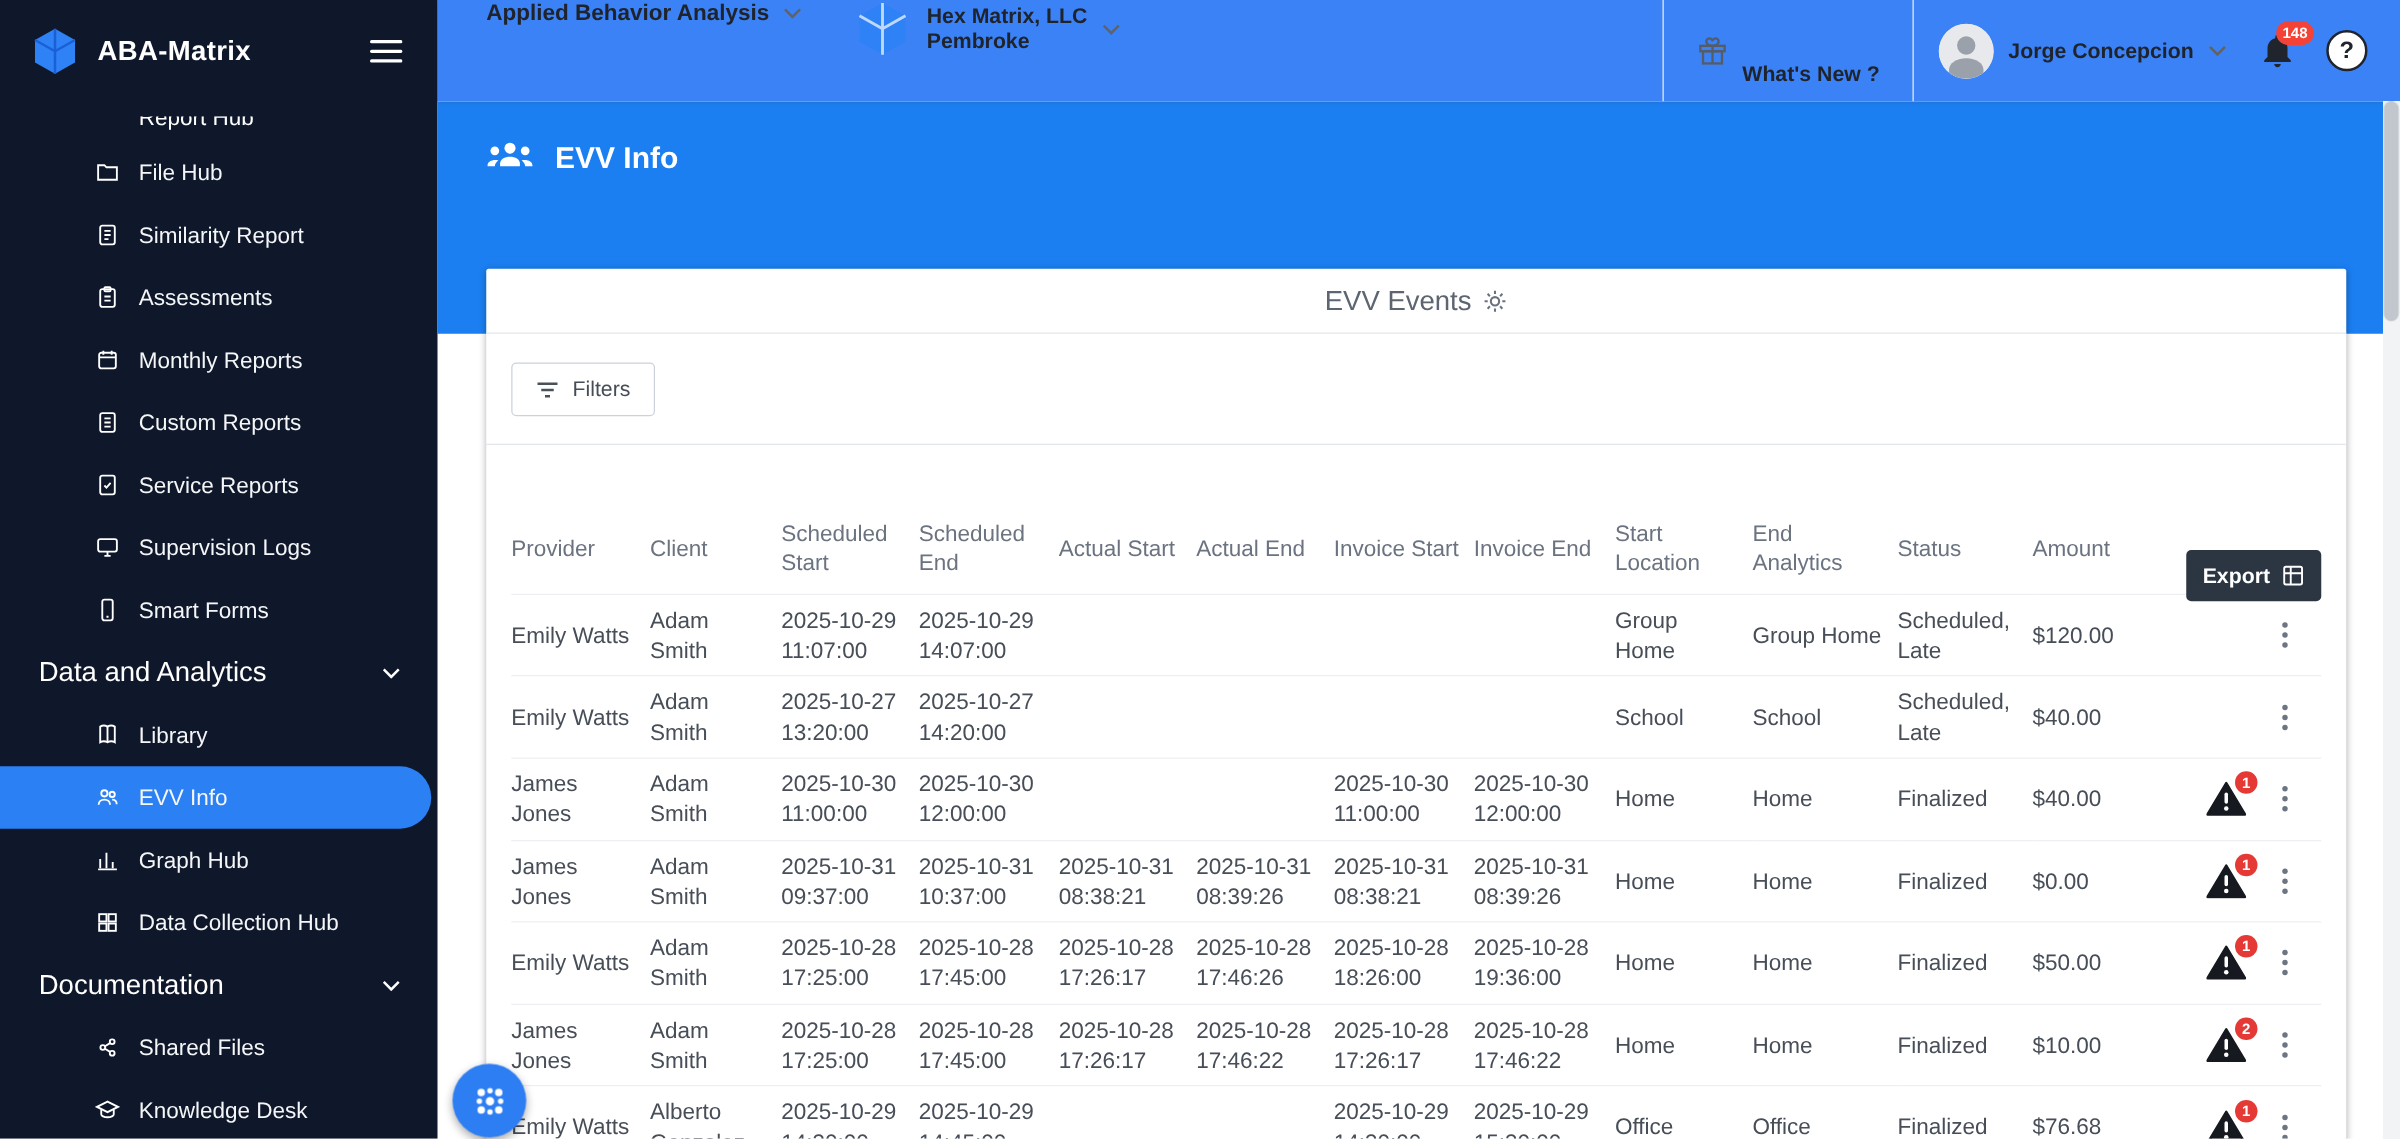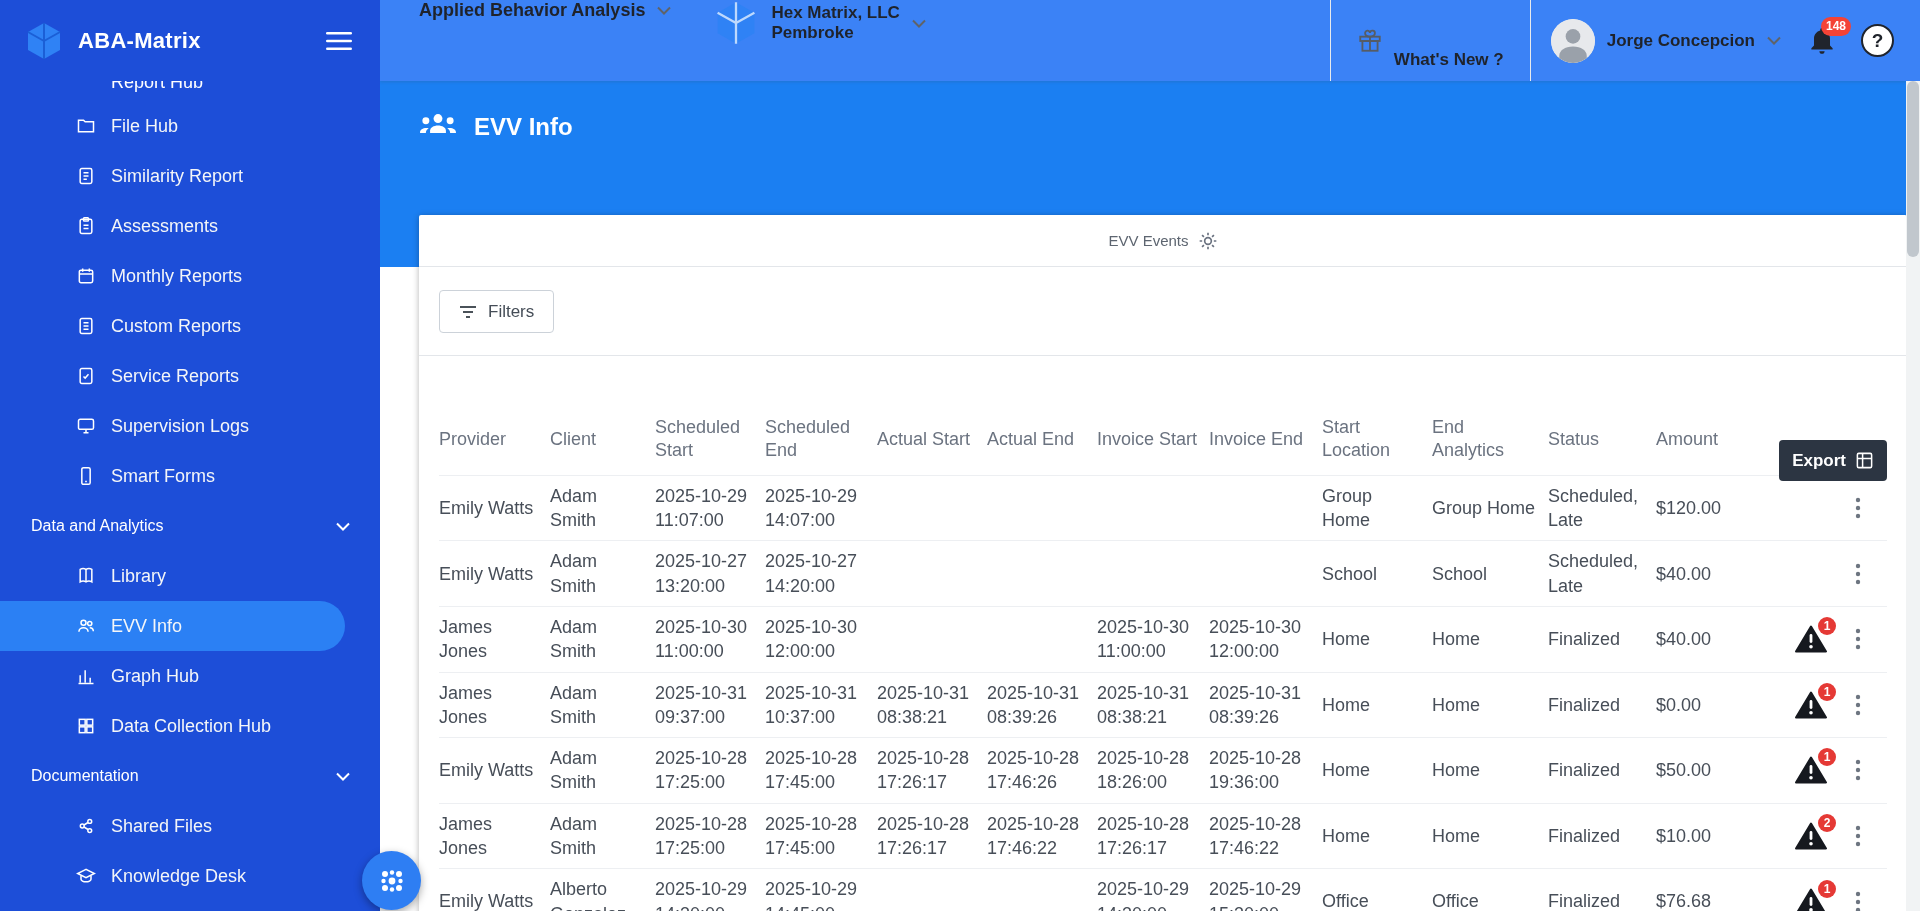--- a/index.html
+++ b/index.html
@@ -1,29 +1,29 @@
 <!DOCTYPE html>
 <html><head>
 <meta charset="utf-8">
 <style>
   * { box-sizing: border-box; margin: 0; padding: 0; }
   html,body { width:1920px; height:911px; overflow:hidden; font-family:"Liberation Sans", sans-serif; background:#fff; }
   .app { display:flex; width:1920px; height:911px; }
 
   
-  .sidebar { width:380px; flex-shrink:0; background:#1d4ed8; color:#fff; position:relative; z-index:20; overflow:hidden; display:flex; flex-direction:column; }
+  .sidebar { width:350px; flex-shrink:0; background:#0f172a; color:#fff; position:relative; z-index:20; overflow:hidden; display:flex; flex-direction:column;gap:12px; }
   .logo-row { height:81px; flex-shrink:0; display:flex; align-items:center; gap:14px; padding:0 28px 0 24px; }
   .brand { font-size:22px; font-weight:700; letter-spacing:.3px; }
   .hamburger { margin-left:auto; cursor:pointer; display:flex; }
   .nav { flex:1; overflow:hidden; }
   .nav-clip { height:20px; overflow:hidden; position:relative; }
   .nav-clip span { position:absolute; top:-9px; left:111px; font-size:18px; color:#fff; }
   .nav-item { height:50px; display:flex; align-items:center; gap:15px; padding-left:76px; font-size:18px; color:#f4f6f8; cursor:pointer; white-space:nowrap; }
   .nav-item.selected { background:#2b80f4; width:345px; border-radius:0 25px 25px 0; }
-  .nav-section { height:50px; display:flex; align-items:center; padding:0 30px 0 31px; font-size:16px; color:#fff; cursor:pointer; }
+  .nav-section { height:50px; display:flex; align-items:center; padding:0 30px 0 31px; font-size:22px; color:#fff; cursor:pointer; }
   .nav-section .chev { margin-left:auto; display:flex; }
   .nav-ic { width:20px; height:20px; display:flex; align-items:center; justify-content:center; flex-shrink:0; }
 
   
   .main { flex:1; min-width:0; display:flex; flex-direction:column; position:relative; }
 
   
   .topbar { height:81px; flex-shrink:0; background:#3b82f6; display:flex; align-items:flex-start; padding:0 26px 0 39px; position:relative; z-index:10; box-shadow:0 1px 3px rgba(60,64,67,.18); }
   .prog-sel { display:flex; align-items:center; gap:12px; cursor:pointer; }
   .prog-label { font-size:18px; font-weight:700; color:#1f232b; }
@@ -41,21 +41,21 @@
   .bell-badge { position:absolute; top:-8px; right:-14px; background:#f44336; color:#fff; font-size:12px; font-weight:700; min-width:20px; height:19px; border-radius:10px; display:flex; align-items:center; justify-content:center; padding:0 5px; }
   .help-btn { width:33px; height:33px; border-radius:50%; border:2.5px solid #20242c; display:flex; align-items:center; justify-content:center; font-size:19px; font-weight:700; color:#20242c; cursor:pointer; margin-left:8px; background:#fff; }
 
   
   .content { flex:1; position:relative; background:#fff; overflow:hidden; }
   .blue-band { position:absolute; top:0; left:0; right:0; height:186px; background:#1b7ff2; }
   .page-title { position:absolute; top:30px; left:39px; display:flex; align-items:center; gap:17px; color:#fff; }
   .page-title h1 { font-size:24px; font-weight:700; }
 
   .card { position:absolute; left:39px; top:134px; width:1488px; bottom:-6px; background:#fff; border-radius:2px; box-shadow:0 1px 6px rgba(0,0,0,.30); }
-  .card-tabbar { height:52px; display:flex; align-items:center; justify-content:center; gap:9px; font-size:15px; color:#5d6570; border-bottom:1px solid #e3e6ea; }
+  .card-tabbar { height:52px; display:flex; align-items:center; justify-content:center; gap:9px; font-size:22px; color:#5d6570; border-bottom:1px solid #e3e6ea; }
   .filters-row { height:89px; padding:23px 20px; border-bottom:1px solid #e3e6ea; }
   .filters-btn { height:43px; padding:0 19px; background:#fff; border:1px solid #ccd2d9; border-radius:4px; display:inline-flex; align-items:center; gap:11px; font-size:17px; color:#454d57; cursor:pointer; font-family:inherit; }
 
   .table-area { position:relative; padding:0 20px; }
   .export-btn { position:absolute; top:13px; right:20px; height:41px; background:#2c3542; border:none; border-radius:4px; color:#fff; font-size:17px; font-weight:700; display:flex; align-items:center; gap:9px; padding:0 13px; cursor:pointer; font-family:inherit;margin-top:15px; }
 
   table { width:1448px; border-collapse:collapse; table-layout:fixed; margin-top:56px; }
   th { text-align:left; vertical-align:middle; font-size:18px; font-weight:400; color:#6b7380; padding:4px 8px 12px 0; line-height:1.3; }
   td { font-size:18px; color:#474e58; vertical-align:middle; padding:8px 8px 8px 0; line-height:1.35; border-top:1px solid #edeff2; height:60px; }
   .amount-cell { white-space:nowrap; }

